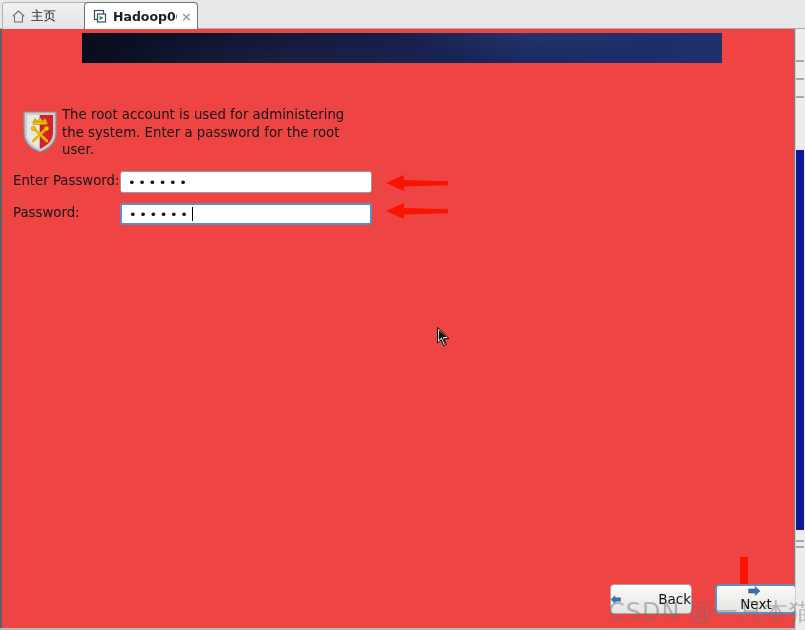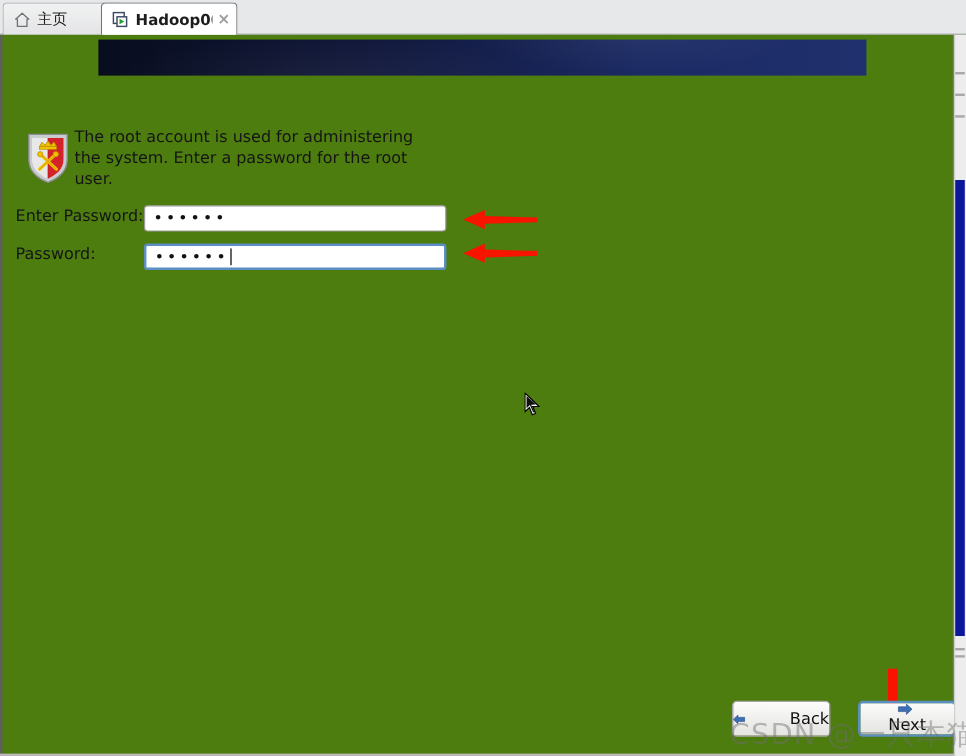--- a/index.html
+++ b/index.html
@@ -71,21 +71,21 @@
     line-height: 1;
     flex: 0 0 auto;
   }
 
   
   .vmscreen {
     position: absolute;
     left: 0; top: 29px;
     width: 805px;
     height: 601px;
-    background: #4d7c0f;
+    background: #ef4444;
     overflow: hidden;
   }
   .vm-leftedge {
     position: absolute;
     left: 0; top: 0;
     width: 2px; height: 601px;
     background: #5f5f5f;
   }
   .vm-rightedge {
     position: absolute;

